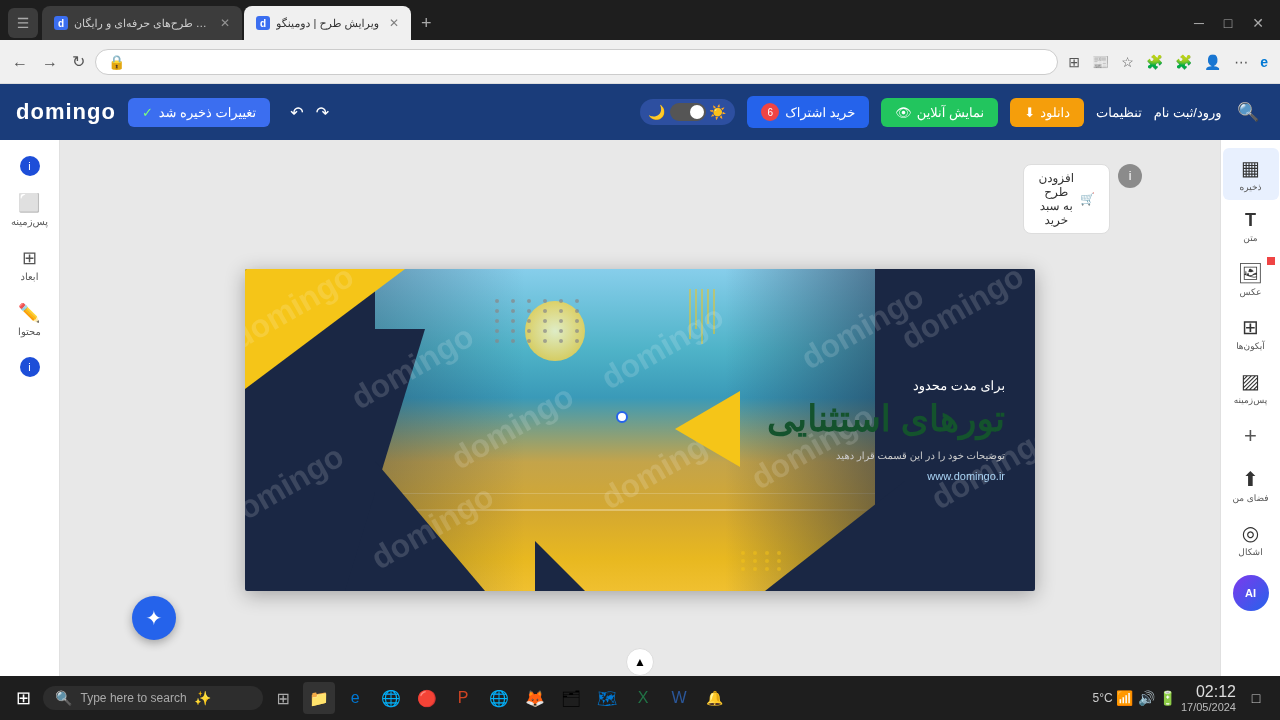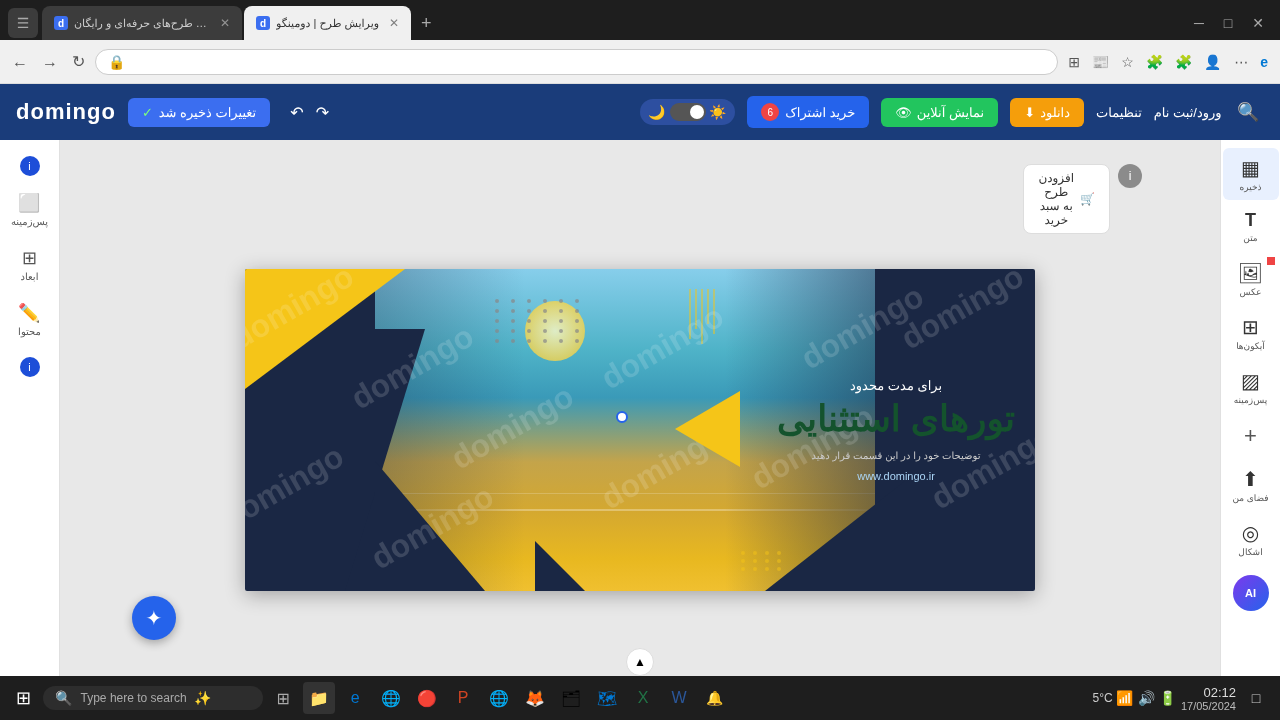--- a/index.html
+++ b/index.html
@@ -82,21 +82,21 @@
     .wm4 { top: 200px; left: -30px; }
     .wm5 { top: 240px; left: 120px; }
     .wm6 { top: 60px; left: 350px; }
     .wm7 { top: 180px; left: 350px; }
     .wm8 { top: 40px; left: 550px; }
     .wm9 { top: 160px; left: 500px; }
     .wm10 { top: 20px; left: 650px; }
     .wm11 { top: 180px; left: 680px; }
 
     
-    .canvas-text-area { position: absolute; right: 20px; top: 50%; transform: translateY(-50%); text-align: center; direction: rtl; }
+    .canvas-text-area { position: absolute; right: 30px; top: 50%; transform: translateY(-50%); text-align: right; direction: rtl; }
     .tour-label { color: white; font-size: 13px; margin-bottom: 4px; direction: rtl; }
     .tour-title { color: #14532d; font-size: 36px; font-weight: bold; direction: rtl; margin-bottom: 8px; line-height: 1.2; }
     .discount-text { color: #f5c518; font-size: 14px; direction: rtl; margin-bottom: 8px; }
     .desc-text { color: #ccc; font-size: 10px; direction: rtl; line-height: 1.6; }
     .website-text { color: #aad4f5; font-size: 11px; direction: rtl; margin-top: 6px; }
 
     
     .info-btn { position: absolute; top: 8px; right: 8px; background: rgba(0,0,0,0.4); border: none; color: white; border-radius: 50%; width: 24px; height: 24px; cursor: pointer; font-size: 12px; }
 
     
@@ -124,21 +124,21 @@
     .settings-circle { width: 28px; height: 28px; border-radius: 50%; background: #f0f0f0; border: 1px solid #ddd; display: flex; align-items: center; justify-content: center; cursor: pointer; font-size: 14px; }
 
     
     .taskbar { position: absolute; bottom: 0; left: 0; right: 0; height: 44px; background: #1e1e1e; display: flex; align-items: center; padding: 0 8px; gap: 4px; z-index: 100; }
     .start-btn { background: none; border: none; color: white; font-size: 18px; cursor: pointer; padding: 4px 8px; }
     .taskbar-search { display: flex; align-items: center; background: #2d2d2d; border-radius: 20px; padding: 4px 12px; gap: 8px; width: 220px; cursor: text; }
     .taskbar-search-text { color: #aaa; font-size: 12px; }
     .taskbar-icon { width: 32px; height: 32px; display: flex; align-items: center; justify-content: center; cursor: pointer; border-radius: 4px; }
     .taskbar-spacer { flex: 1; }
     .taskbar-clock { text-align: right; }
-    .taskbar-time { font-size: 13px; color: #ddd; }
+    .taskbar-time { font-size: 16px; color: #ddd; }
     .taskbar-date { font-size: 11px; color: #bbb; }
     .system-tray { display: flex; align-items: center; gap: 4px; }
     .tray-icon { font-size: 14px; color: #ccc; cursor: pointer; }
     .tray-temp { font-size: 12px; color: #ccc; }
   </style>
 </head>
 <body>
 
 <div style="position: relative; width: 1280px; height: 720px; overflow: hidden;">
 

